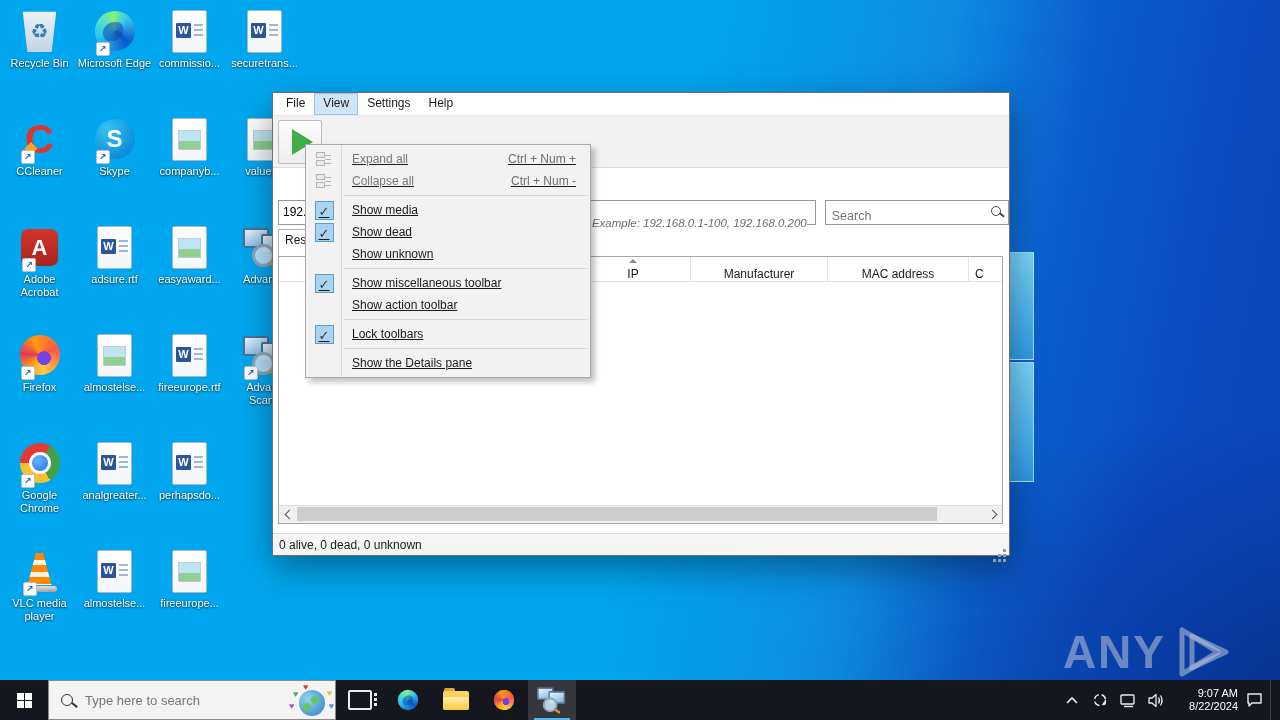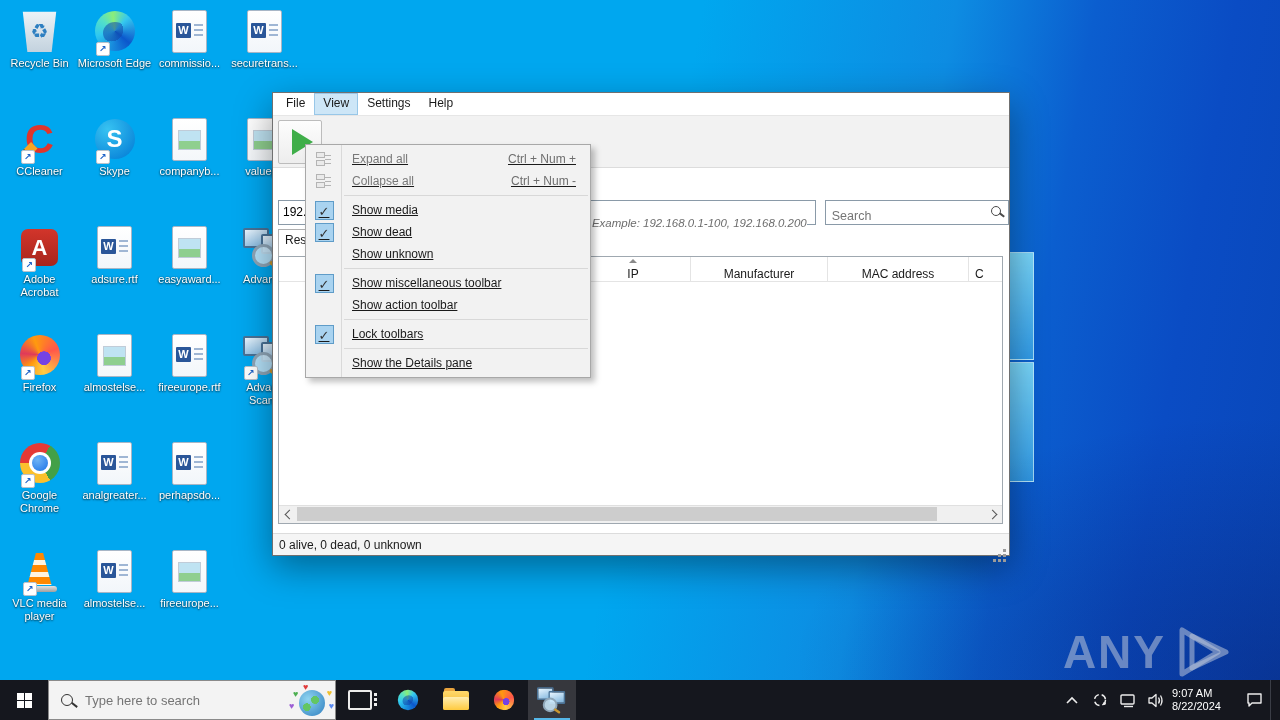--- a/index.html
+++ b/index.html
@@ -170,21 +170,21 @@
   .ic-taskview{width:20px;height:16px;border:2px solid #ececec;border-radius:2px;position:relative;}
   .ic-taskview::after{content:"";position:absolute;right:-7px;top:1px;width:3px;height:3px;background:#ececec;
     box-shadow:0 5px 0 #ececec,0 10px 0 #ececec;}
   .ic-folder{width:26px;height:19px;position:relative;}
   .ic-folder::before{content:"";position:absolute;top:-3px;left:1px;width:11px;height:6px;background:#e8a33d;border-radius:2px 2px 0 0;}
   .ic-folder .back{position:absolute;inset:0;background:linear-gradient(#ffd86b,#f0b224);border-radius:2px;}
   .ic-folder .front{position:absolute;left:0;right:0;bottom:0;height:13px;background:linear-gradient(#ffedb0,#ffca3e);border-radius:2px;}
   .sm{transform:scale(.68);transform-origin:center;}
   .tray{margin-left:auto;display:flex;align-items:center;gap:4px;padding-right:4px;}
   .tray-btn{width:24px;height:40px;display:flex;align-items:center;justify-content:center;}
-  .clock{width:66px;text-align:left;color:#fff;font-size:11px;line-height:13px;}
+  .clock{width:66px;text-align:right;color:#fff;font-size:11px;line-height:13px;}
   .show-desk{width:5px;height:40px;border-left:1px solid #3a3d46;}
   .tray svg{display:block;}
 </style>
 </head>
 <body>
 
 <div id="screen">
 
   <div class="pane p1"></div>
   <div class="pane p2"></div>

